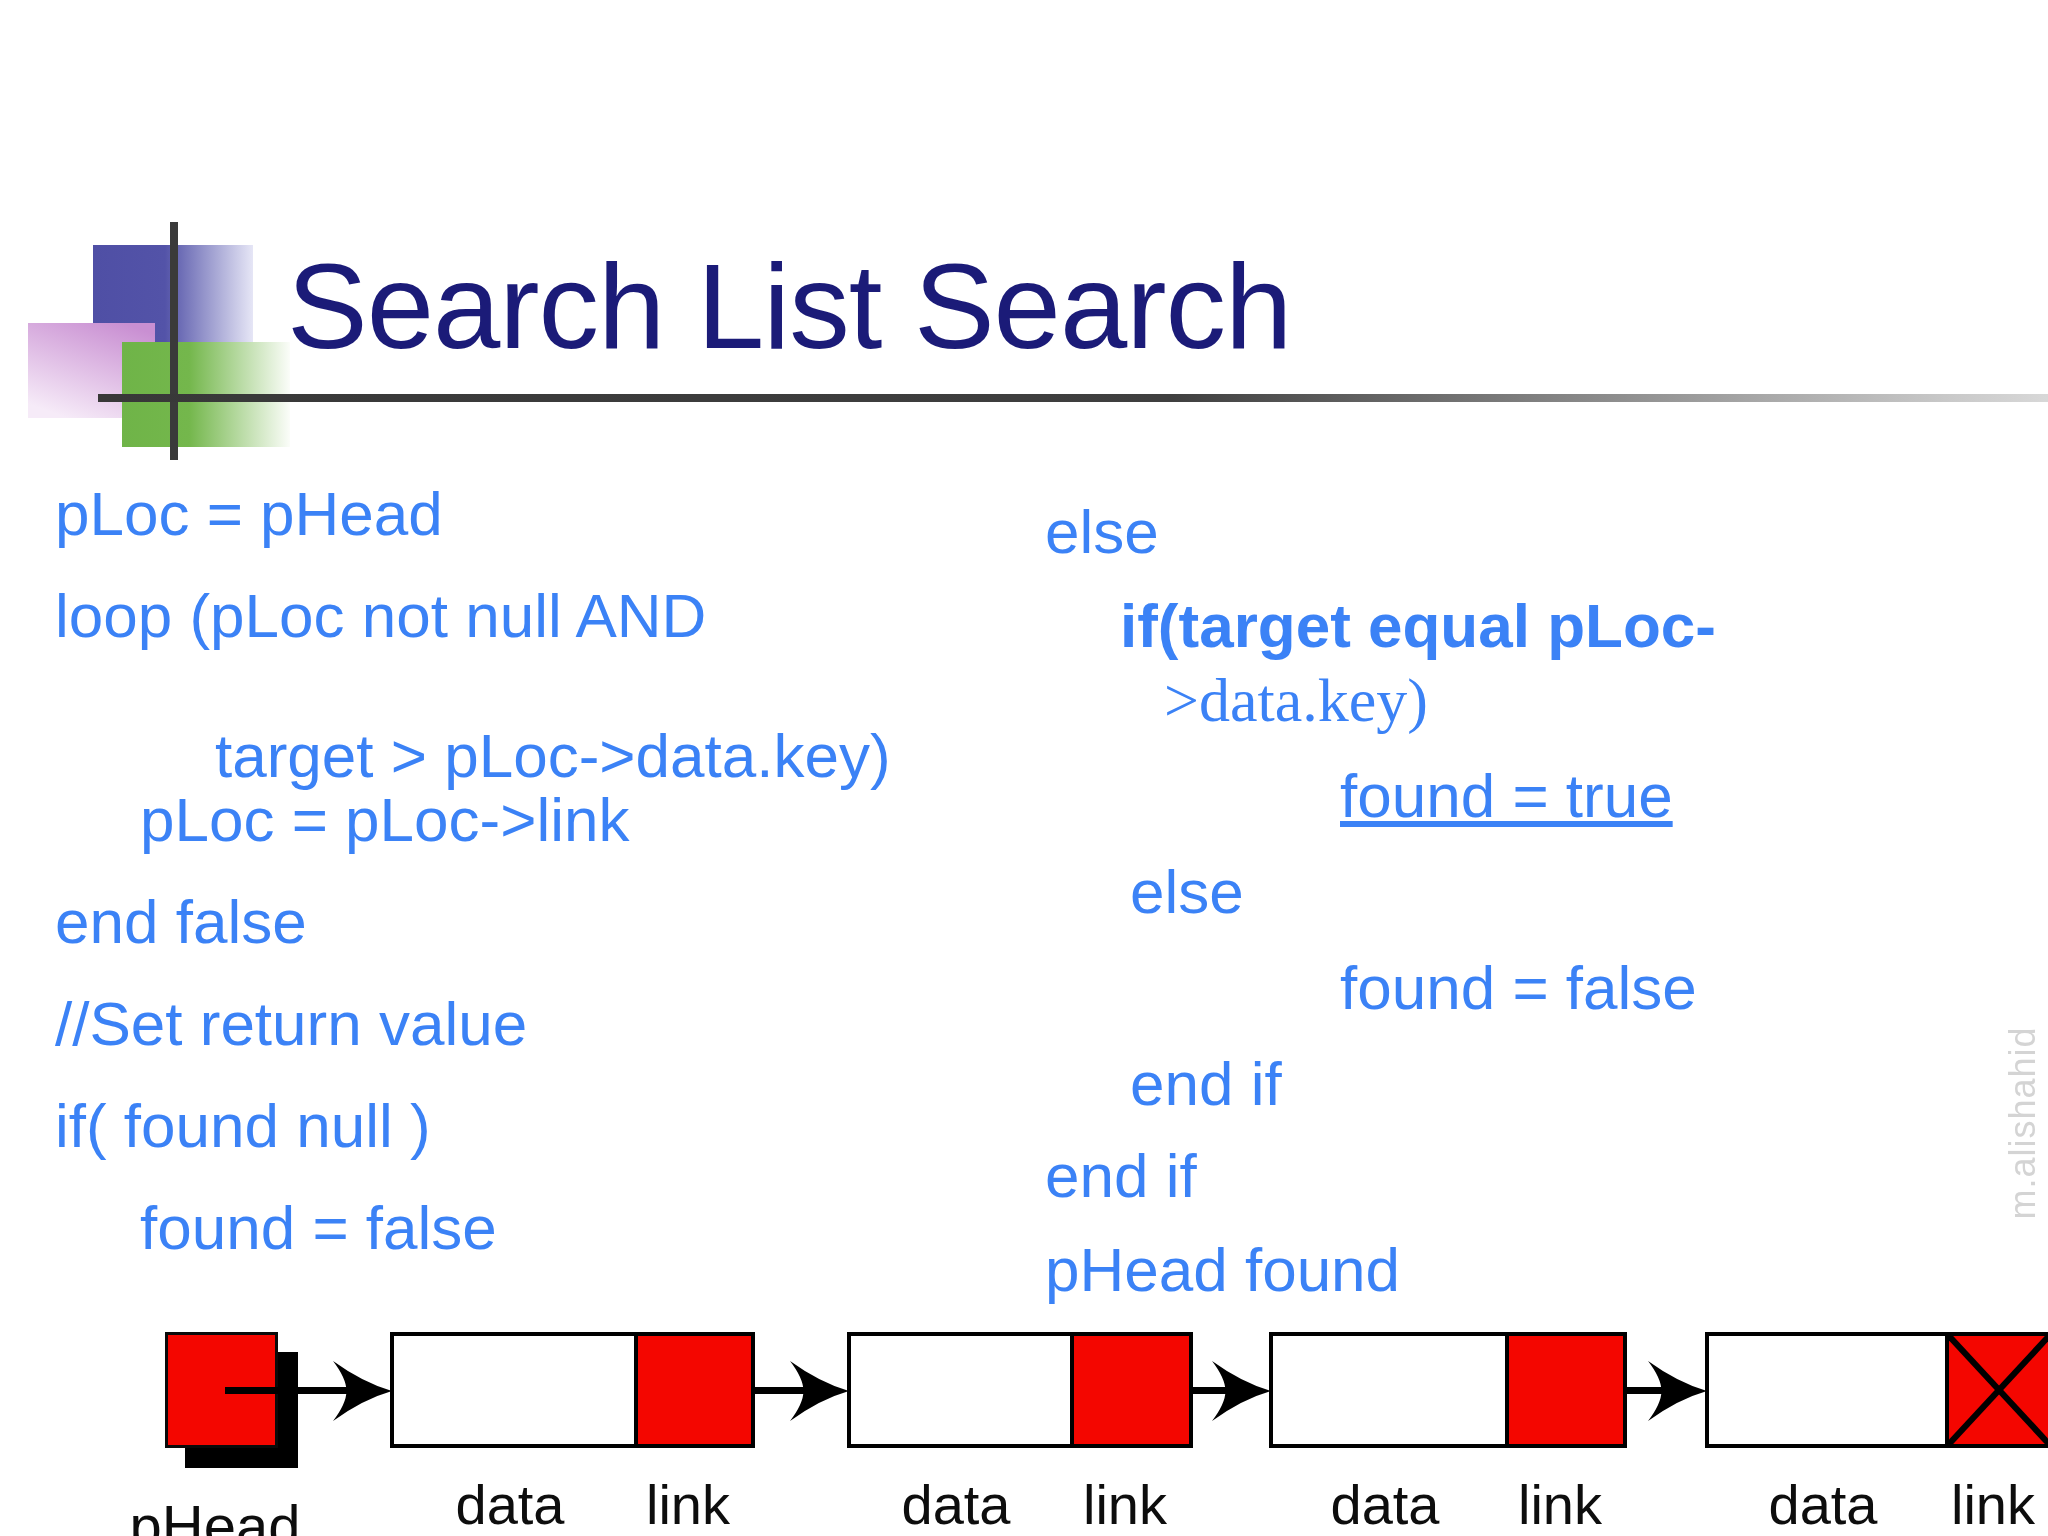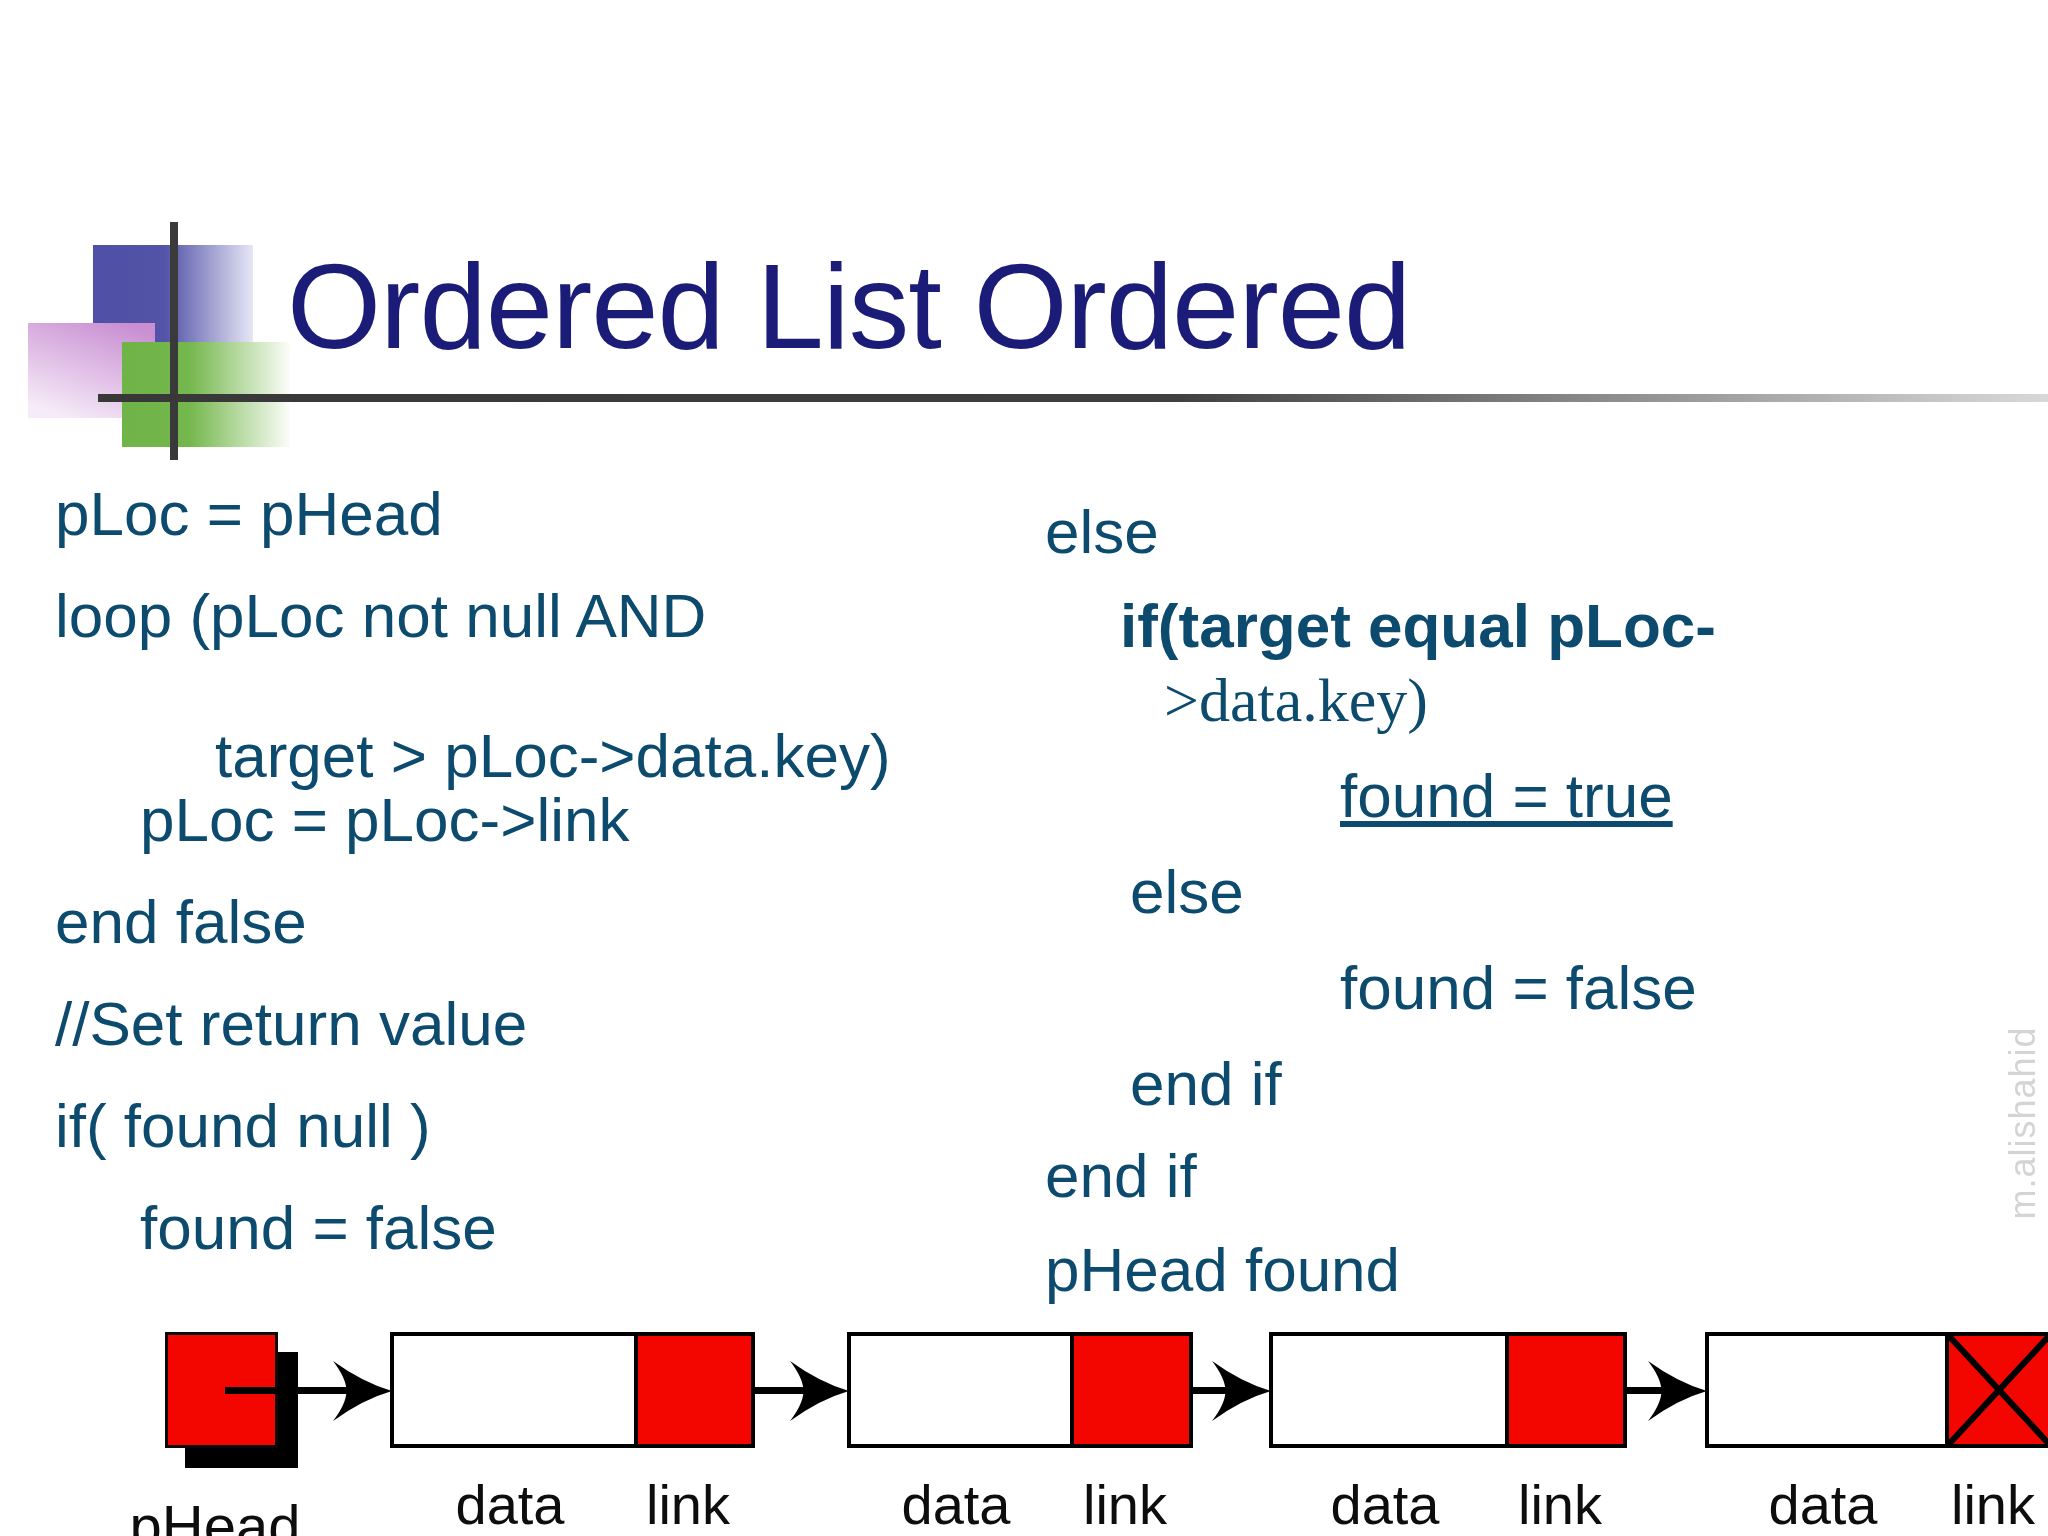--- a/index.html
+++ b/index.html
@@ -16,21 +16,21 @@
   #sq-green { left:122px; top:342px; width:168px; height:105px;
               background:linear-gradient(to right, #6fb448 0%, #74b74c 40%, #fbfdf9 100%); }
   #vline { position:absolute; left:170px; top:222px; width:8px; height:238px; background:#3a3a3a; }
   #divider { position:absolute; left:98px; top:394px; width:1950px; height:8px;
              background:linear-gradient(to right, #383838 0%, #3f3f3f 55%, #c9c9c9 95%, #d8d8d8 100%); }
   #title {
     position:absolute; left:287px; top:246px; font-size:121px; line-height:1;
     color:#1b1b78; letter-spacing:-1px; white-space:nowrap;
   }
   
-  .code-line { position:absolute; font-size:62px; line-height:1.1; color:#0c4a6e; white-space:nowrap; }
+  .code-line { position:absolute; font-size:62px; line-height:1.1; color:#3b82f6; white-space:nowrap; }
   #L0{left:55px;  top:480px;}  #L1{left:55px;  top:582px;}
   #L2{left:215px; top:684px;margin-top:38px;}  #L3{left:140px; top:786px;}
   #L4{left:55px;  top:888px;}  #L5{left:55px;  top:990px;}
   #L6{left:55px;  top:1092px;} #L7{left:140px; top:1194px;}
   #R0{left:1045px; top:498px;}  #R1{left:1120px; top:592px;font-weight:bold;}
   #R2{left:1164px; top:666px;font-family:Liberation Serif, serif;}  #R3{left:1340px; top:762px;text-decoration:underline;}
   #R4{left:1130px; top:858px;}  #R5{left:1340px; top:954px;}
   #R6{left:1130px; top:1050px;} #R7{left:1045px; top:1142px;}
   #R8{left:1045px; top:1236px;}
   
@@ -72,21 +72,21 @@
 <body>
 
 <div id="slide">
 
   <div class="sq" id="sq-blue"></div>
   <div class="sq" id="sq-pink"></div>
   <div class="sq" id="sq-green"></div>
   <div id="vline"></div>
   <div id="divider"></div>
 
-  <div id="title">Ordered List Ordered</div>
+  <div id="title">Search List Search</div>
 
   <div>
     <div class="code-line" id="L0">pLoc = pHead</div>
     <div class="code-line" id="L1">loop (pLoc not null AND</div>
     <div class="code-line" id="L2">target &gt; pLoc-&gt;data.key)</div>
     <div class="code-line" id="L3">pLoc = pLoc-&gt;link</div>
     <div class="code-line" id="L4">end false</div>
     <div class="code-line" id="L5">//Set return value</div>
     <div class="code-line" id="L6">if( found null )</div>
     <div class="code-line" id="L7">found = false</div>

